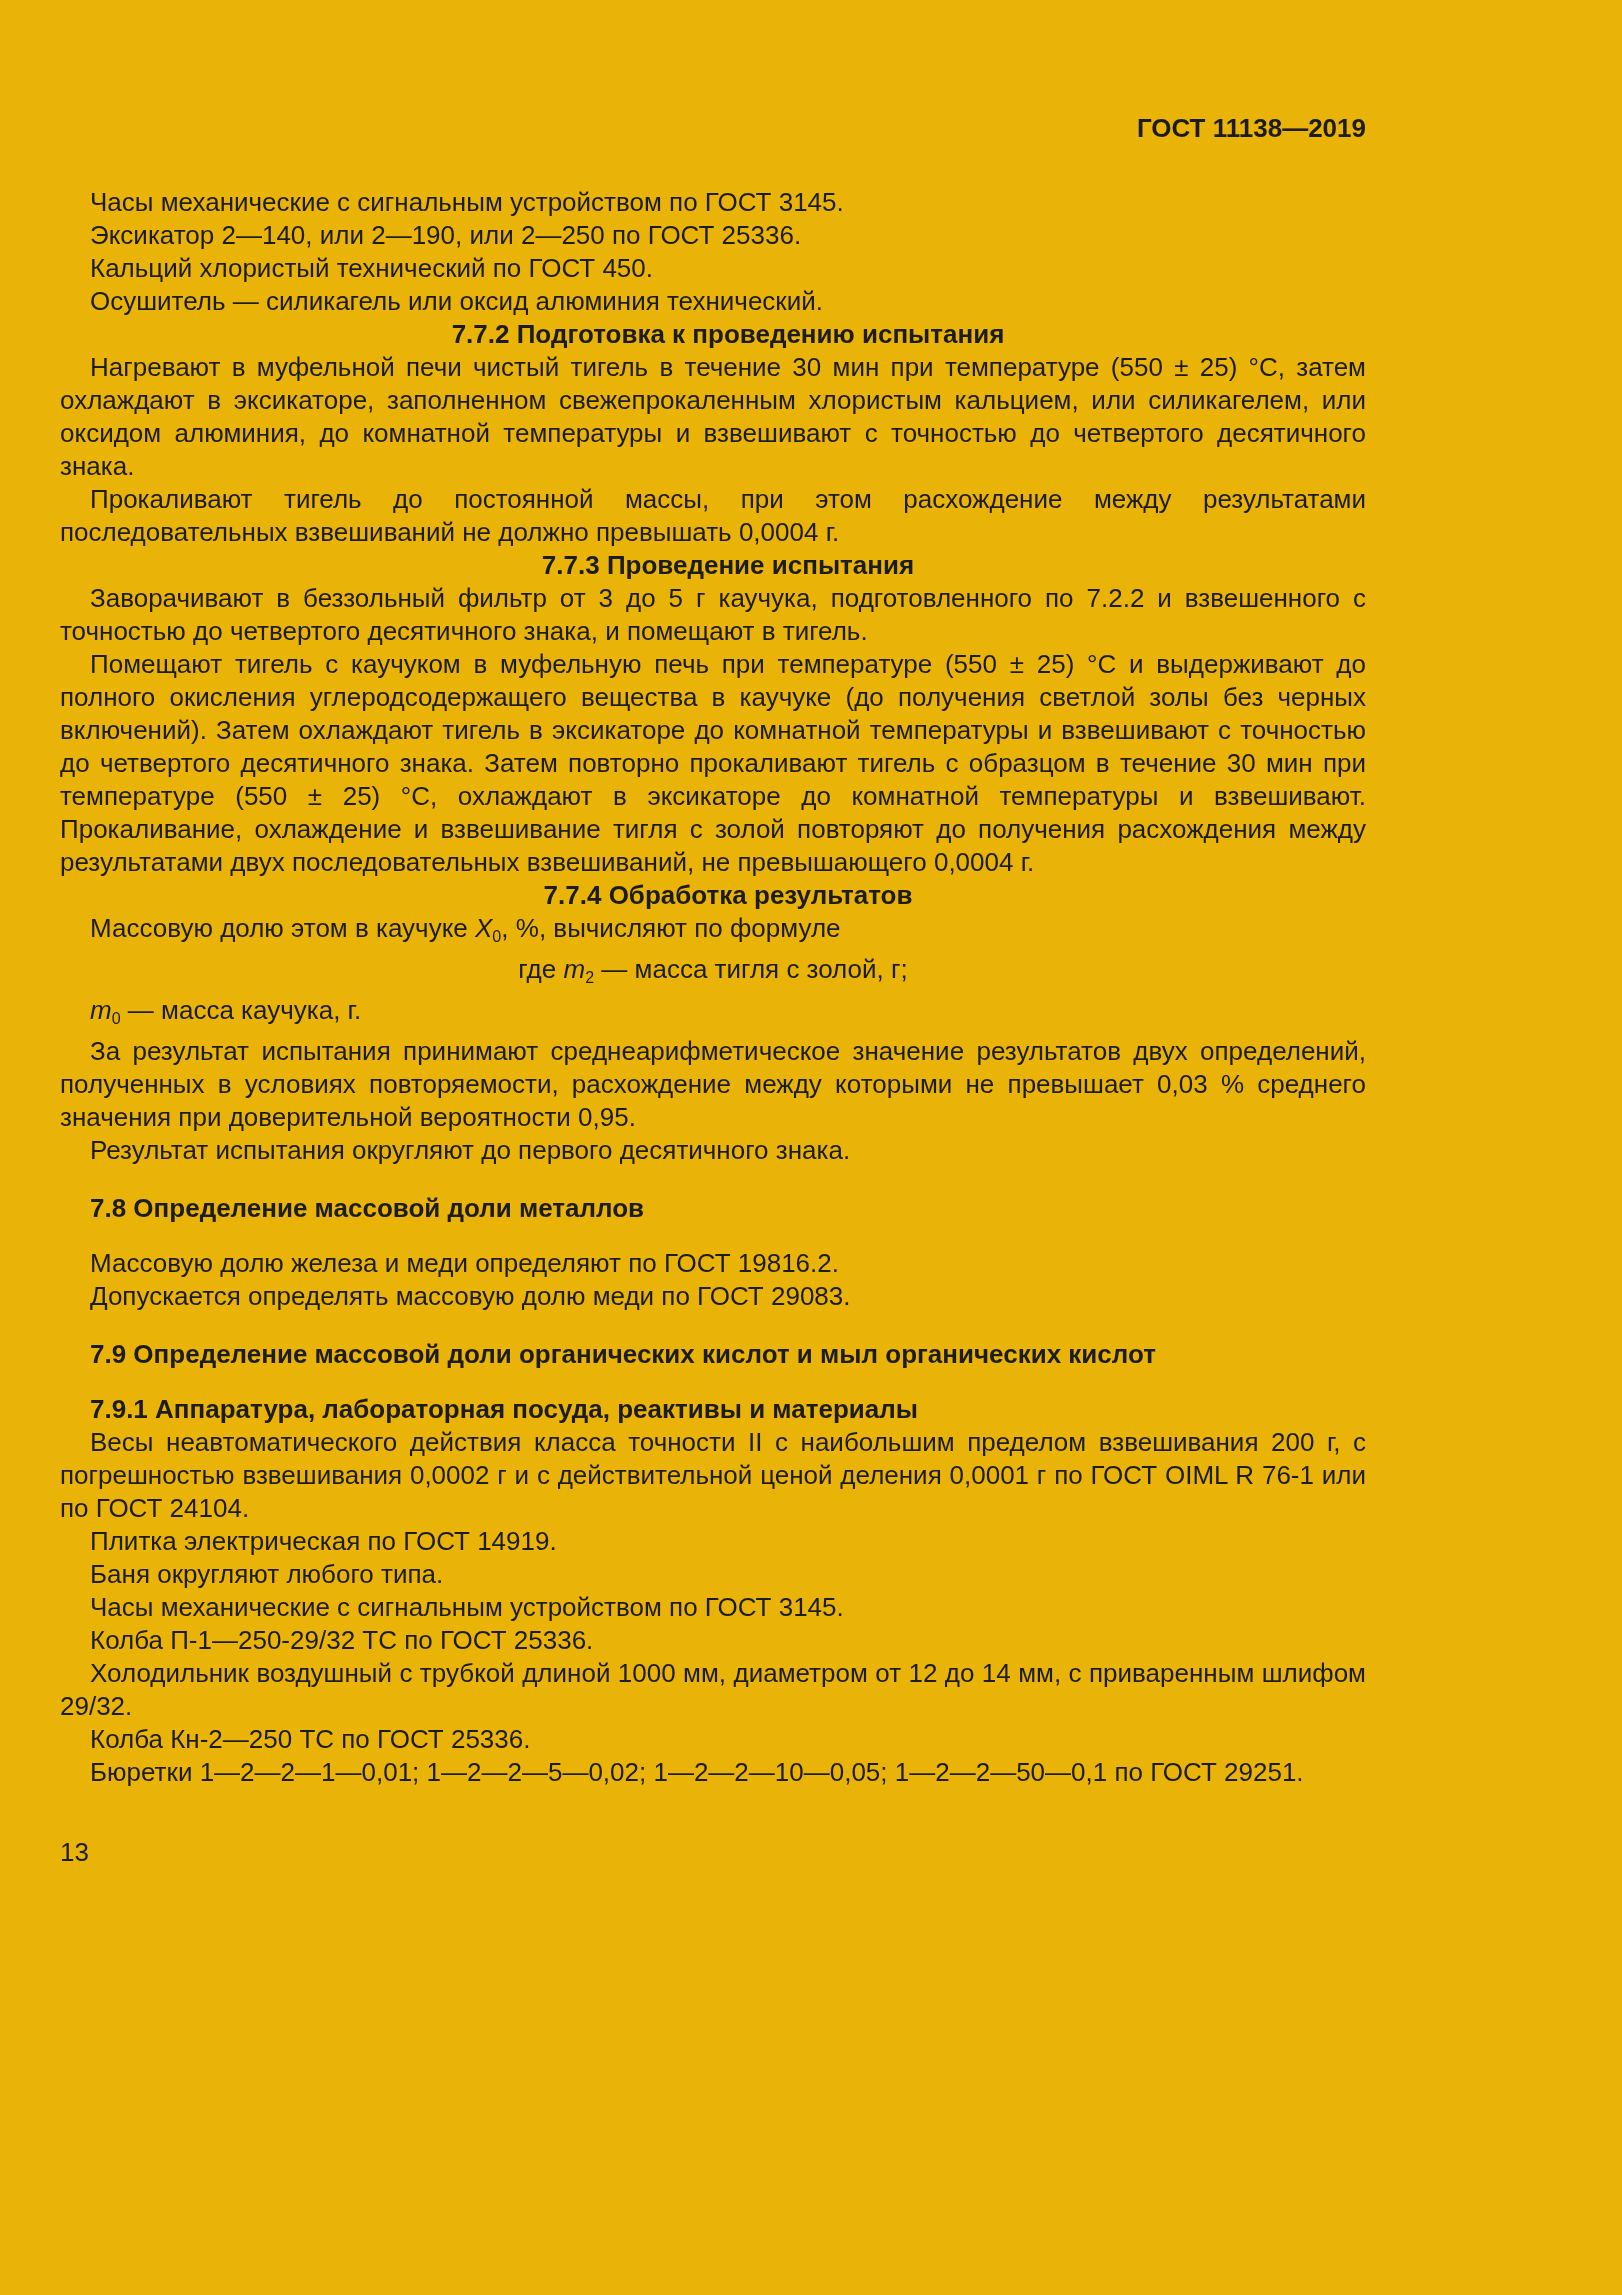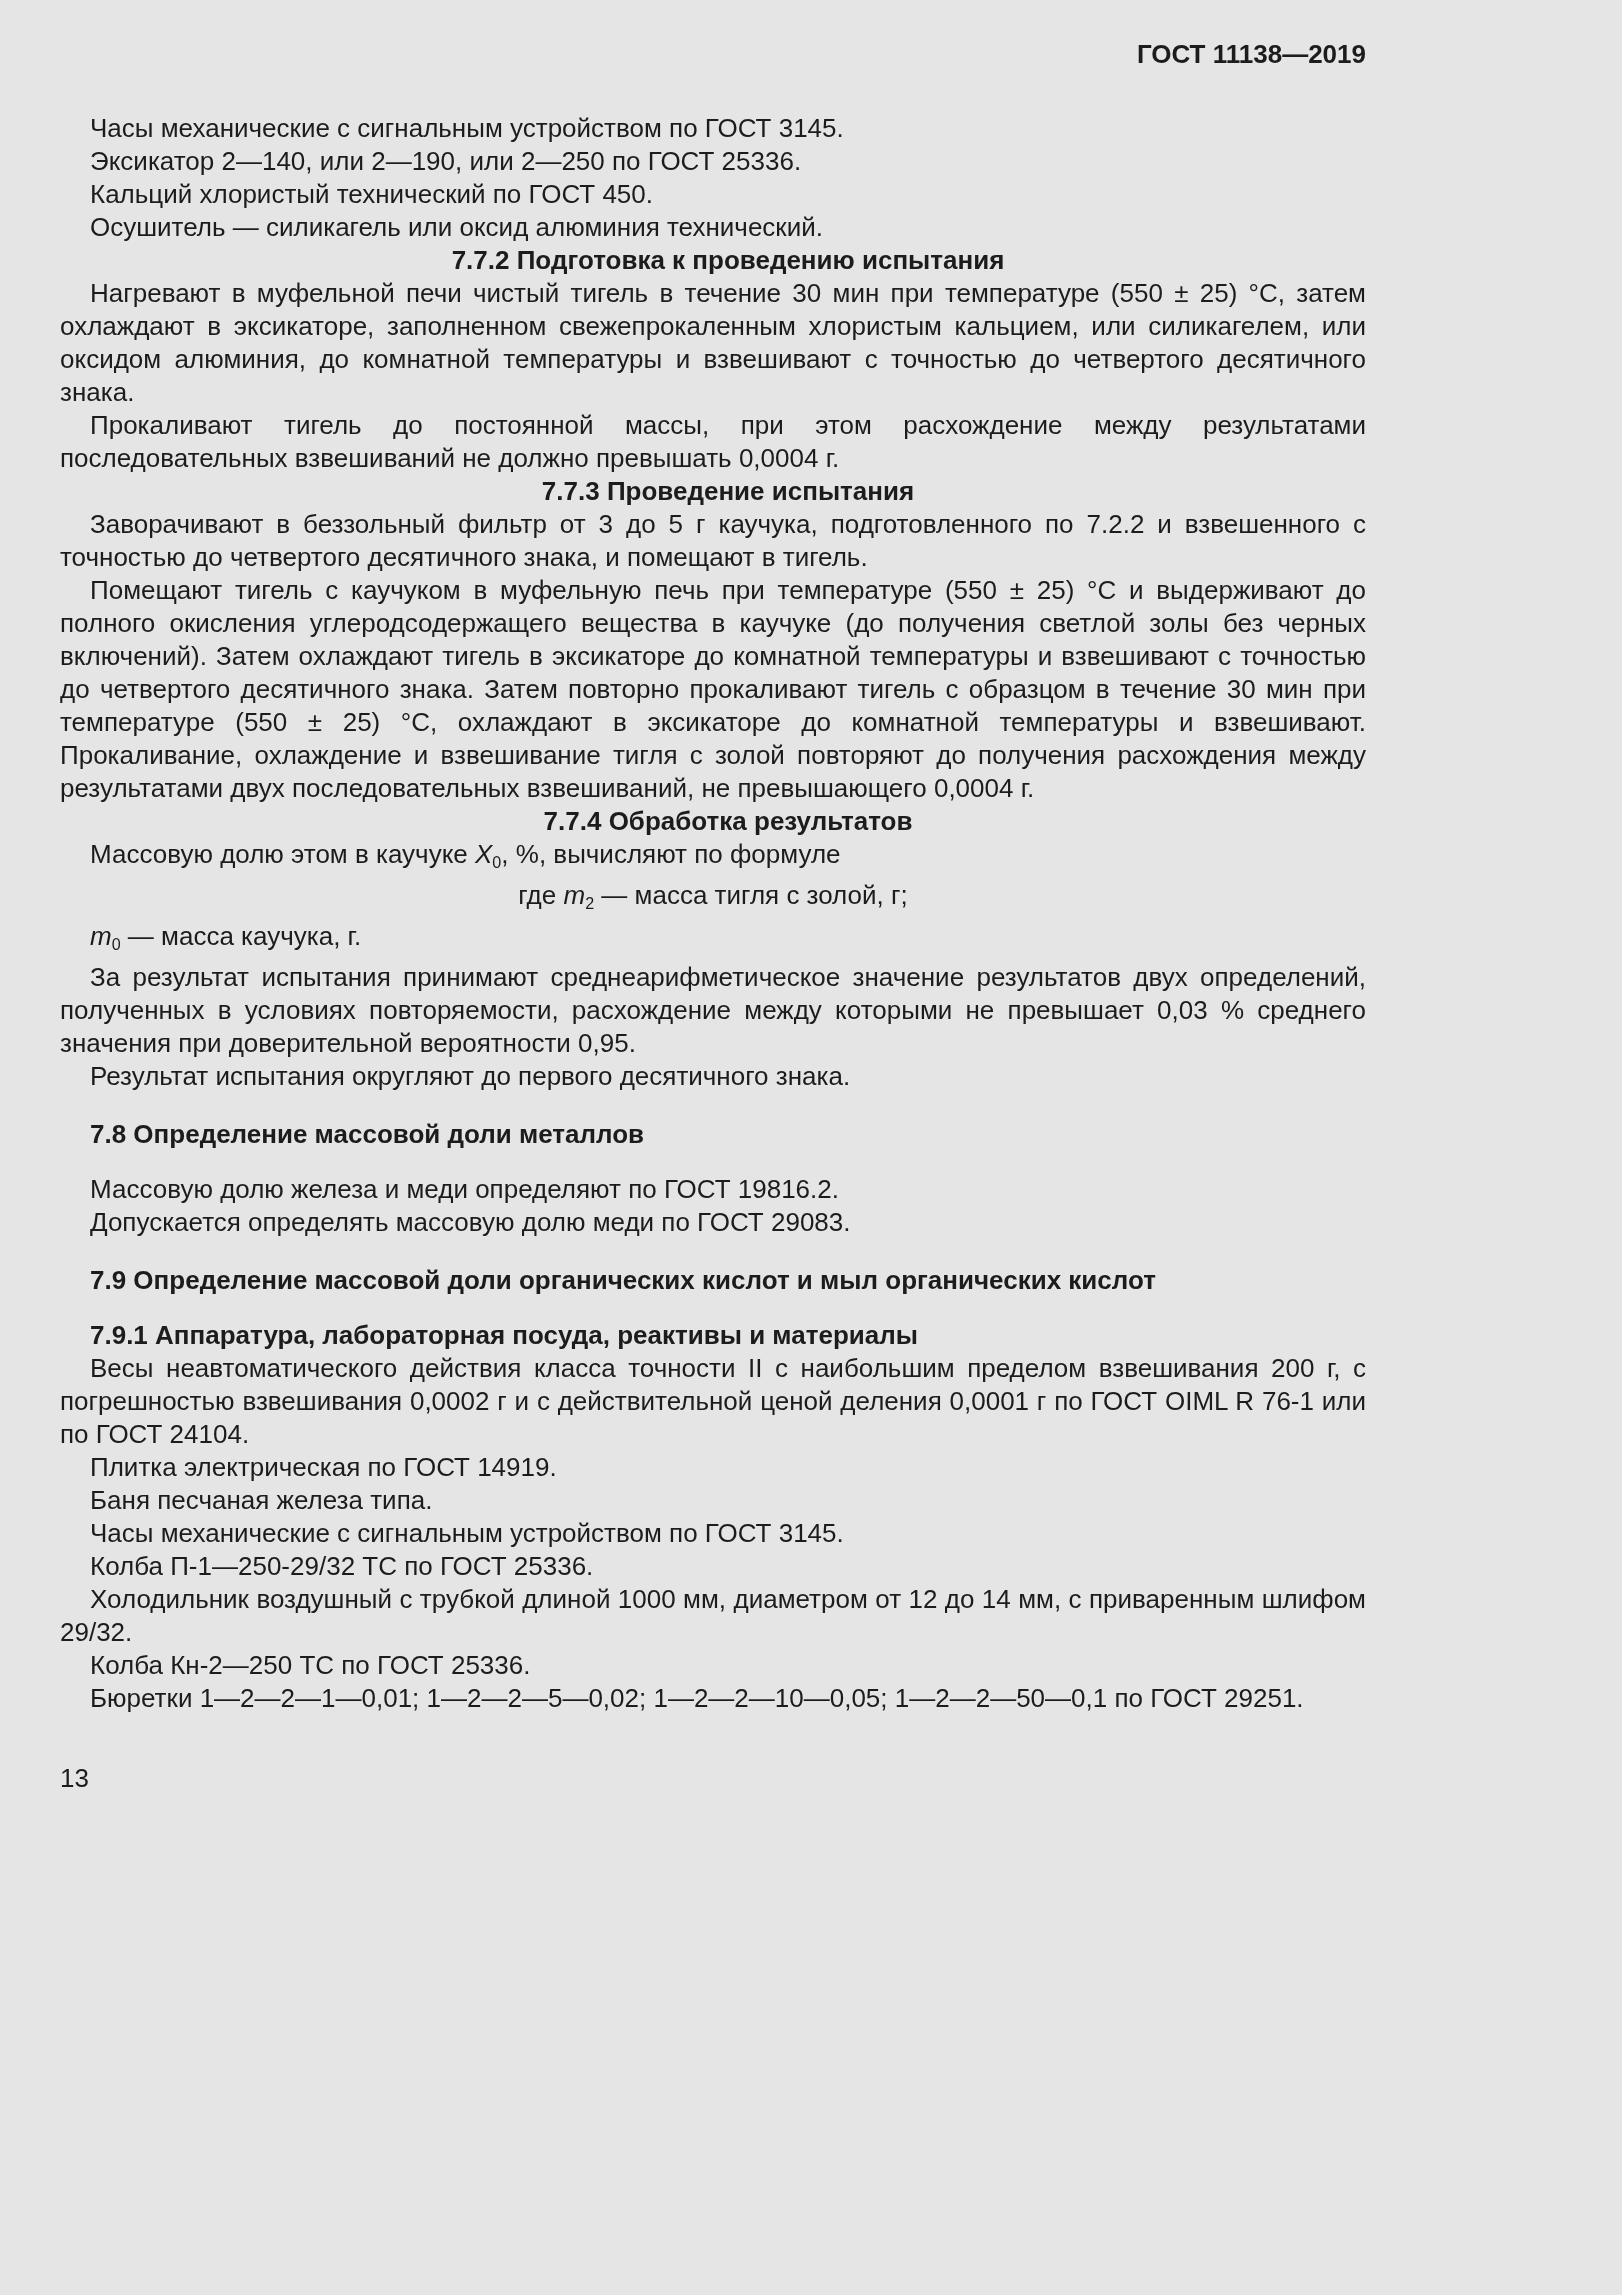--- a/index.html
+++ b/index.html
@@ -4,28 +4,28 @@
 <style>
   html, body {
     margin: 0;
     padding: 0;
     background: #ffffff;
   }
   .page {
     position: relative;
     width: 1623px;
     height: 2295px;
-    background: #e5e5e5;
+    background: #eab308;
     color: #1c1c1c;
     font-family: "Liberation Sans", "DejaVu Sans", sans-serif;
     font-size: 26px;
     line-height: 33px;
     overflow: hidden;
     box-sizing: border-box;
-    padding: 38px 257px 0 60px;
+    padding: 112px 257px 0 60px;
   }
   .doc-header {
     text-align: right;
     font-weight: bold;
     margin: 0 0 41px 0;
   }
   .blk {
     margin: 0;
     text-align: justify;
   }
@@ -117,21 +117,21 @@
       <p class="blk def2"><span class="it">m</span><span class="sb">0</span><span> — масса каучука, г.</span></p>
       <p class="blk p"><span>За результат испытания принимают среднеарифметическое значение результатов двух определений, полученных в условиях повторяемости, расхождение между которыми не превышает 0,03 % среднего значения при доверительной вероятности 0,95.</span></p>
       <p class="blk p"><span>Результат испытания округляют до первого десятичного знака.</span></p>
       <p class="blk section"><span>7.8 Определение массовой доли металлов</span></p>
       <p class="blk p"><span>Массовую долю железа и меди определяют по ГОСТ 19816.2.</span></p>
       <p class="blk p"><span>Допускается определять массовую долю меди по ГОСТ 29083.</span></p>
       <p class="blk section"><span>7.9 Определение массовой доли органических кислот и мыл органических кислот</span></p>
       <p class="blk subheading"><span>7.9.1 Аппаратура, лабораторная посуда, реактивы и материалы</span></p>
       <p class="blk p"><span>Весы неавтоматического действия класса точности II с наибольшим пределом взвешивания 200 г, с погрешностью взвешивания 0,0002 г и с действительной ценой деления 0,0001 г по ГОСТ OIML R 76-1 или по ГОСТ 24104.</span></p>
       <p class="blk p"><span>Плитка электрическая по ГОСТ 14919.</span></p>
-      <p class="blk p"><span>Баня песчаная железа типа.</span></p>
+      <p class="blk p"><span>Баня округляют любого типа.</span></p>
       <p class="blk p"><span>Часы механические с сигнальным устройством по ГОСТ 3145.</span></p>
       <p class="blk p"><span>Колба П-1—250-29/32 ТС по ГОСТ 25336.</span></p>
       <p class="blk p"><span>Холодильник воздушный с трубкой длиной 1000 мм, диаметром от 12 до 14 мм, с приваренным шлифом 29/32.</span></p>
       <p class="blk p"><span>Колба Кн-2—250 ТС по ГОСТ 25336.</span></p>
       <p class="blk p"><span>Бюретки 1—2—2—1—0,01; 1—2—2—5—0,02; 1—2—2—10—0,05; 1—2—2—50—0,1 по ГОСТ 29251.</span></p>
     </div>
 
   <div class="page-number">13</div>
 
 </div>

